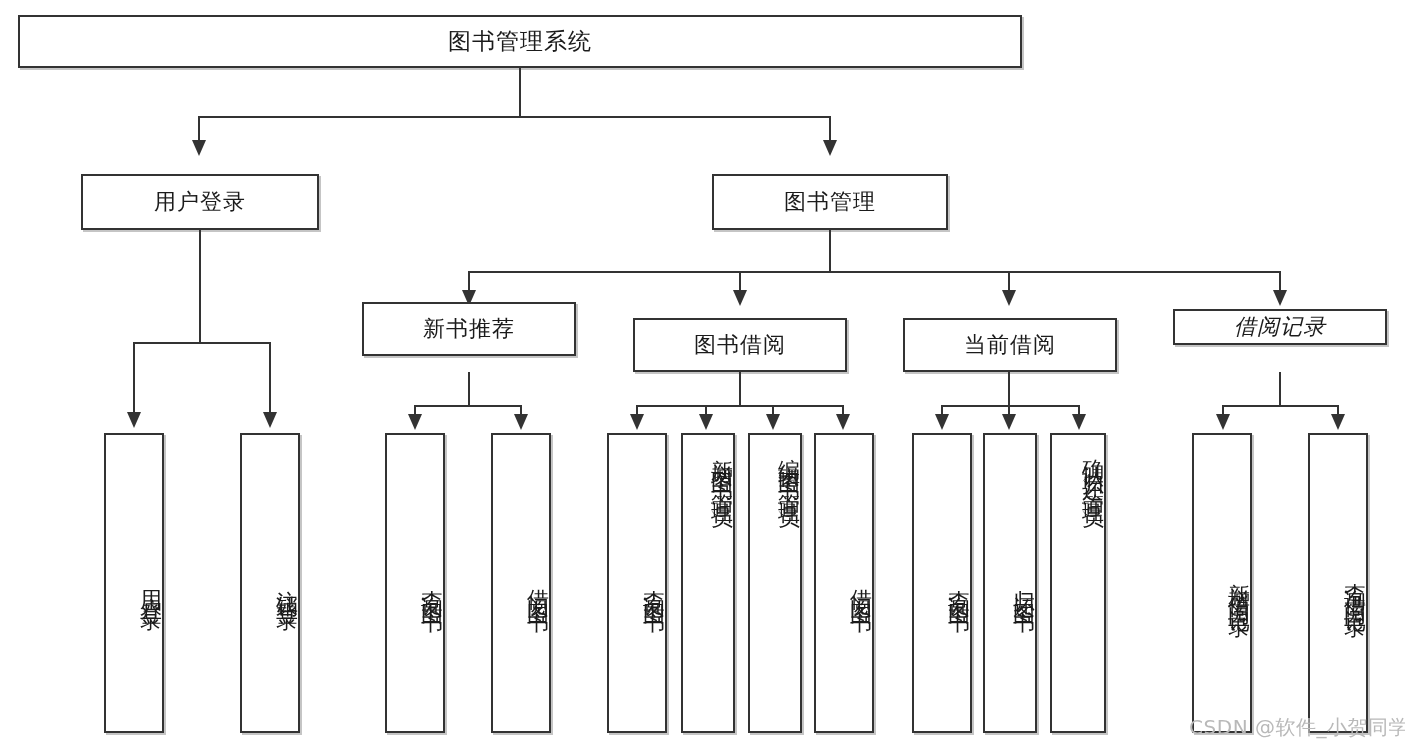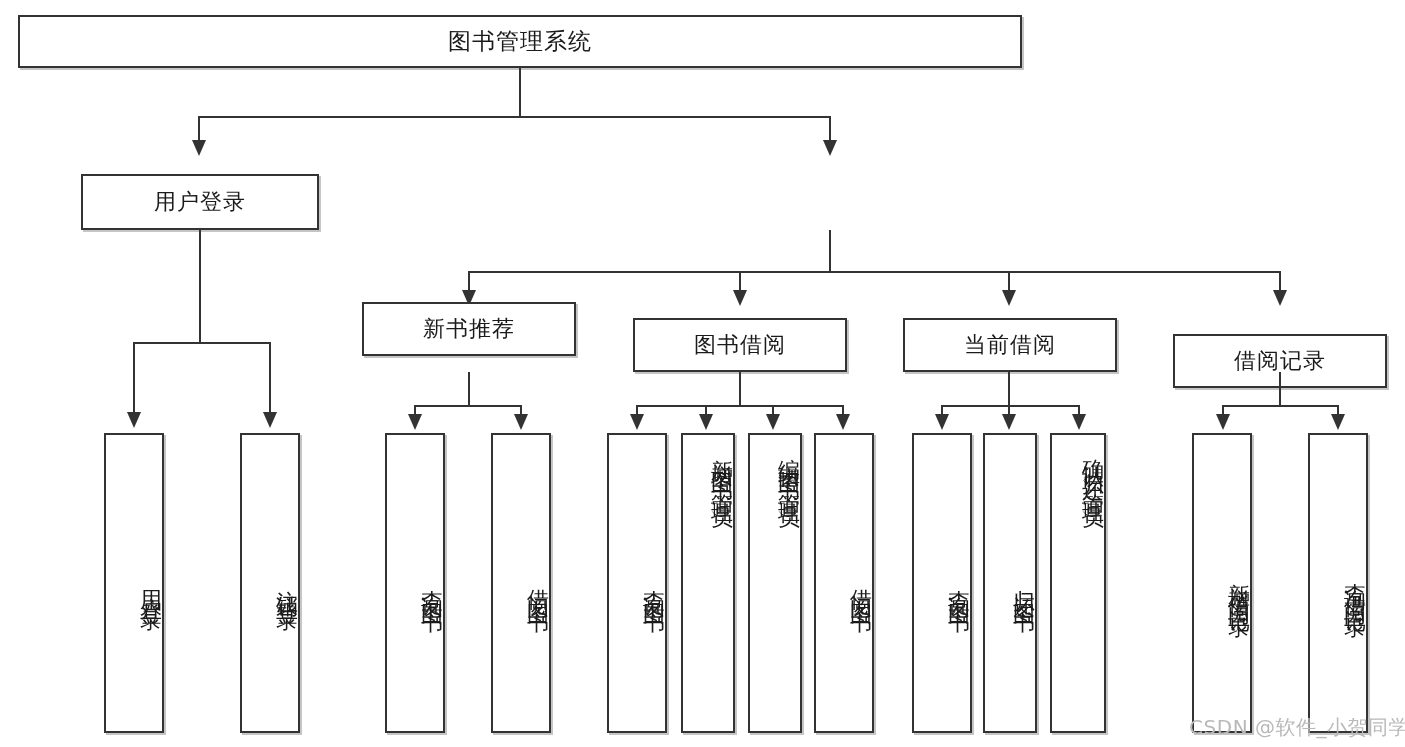--- a/index.html
+++ b/index.html
@@ -90,20 +90,23 @@
   <div class="conn h" style="left:198px; top:116px; width:633px; height:2px;"></div>
 
   <div class="conn v" style="left:198px; top:116px; width:2px; height:30px;"></div>
   <div class="arrow" style="left:192px; top:140px;"></div>
   <div class="conn v" style="left:829px; top:116px; width:2px; height:30px;"></div>
   <div class="arrow" style="left:823px; top:140px;"></div>
 
   <div class="node horiz" style="left:81px; top:174px; width:238px; height:56px;">
     <span>用户登录</span>
   </div>
+  <div class="node horiz" style="left:712px; top:174px; width:236px; height:56px;">
+    <span>图书管理</span>
+  </div>
 
   <div class="conn v" style="left:199px; top:230px; width:2px; height:113px;"></div>
   <div class="conn h" style="left:133px; top:342px; width:138px; height:2px;"></div>
   <div class="conn v" style="left:133px; top:342px; width:2px; height:76px;"></div>
   <div class="arrow" style="left:127px; top:412px;"></div>
   <div class="conn v" style="left:269px; top:342px; width:2px; height:76px;"></div>
   <div class="arrow" style="left:263px; top:412px;"></div>
 
   <div class="conn v" style="left:829px; top:230px; width:2px; height:42px;"></div>
   <div class="conn h" style="left:468px; top:271px; width:812px; height:2px;"></div>
@@ -118,21 +121,21 @@
 
   <div class="node horiz" style="left:362px; top:302px; width:214px; height:54px;">
     <span>新书推荐</span>
   </div>
   <div class="node horiz" style="left:903px; top:318px; width:214px; height:54px;">
     <span>当前借阅</span>
   </div>
   <div class="node horiz" style="left:633px; top:318px; width:214px; height:54px;">
     <span>图书借阅</span>
   </div>
-  <div class="node horiz" style="left:1173px; top:334px; width:214px; height:54px;">
+  <div class="node horiz" style="left:1173px; top:309px; width:214px; height:36px;font-style:italic;">
     <span>借阅记录</span>
   </div>
 
   <div class="conn v" style="left:468px; top:372px; width:2px; height:34px;"></div>
   <div class="conn h" style="left:414px; top:405px; width:108px; height:2px;"></div>
   <div class="conn v" style="left:414px; top:405px; width:2px; height:16px;"></div>
   <div class="arrow" style="left:408px; top:414px;"></div>
   <div class="conn v" style="left:520px; top:405px; width:2px; height:16px;"></div>
   <div class="arrow" style="left:514px; top:414px;"></div>
 

